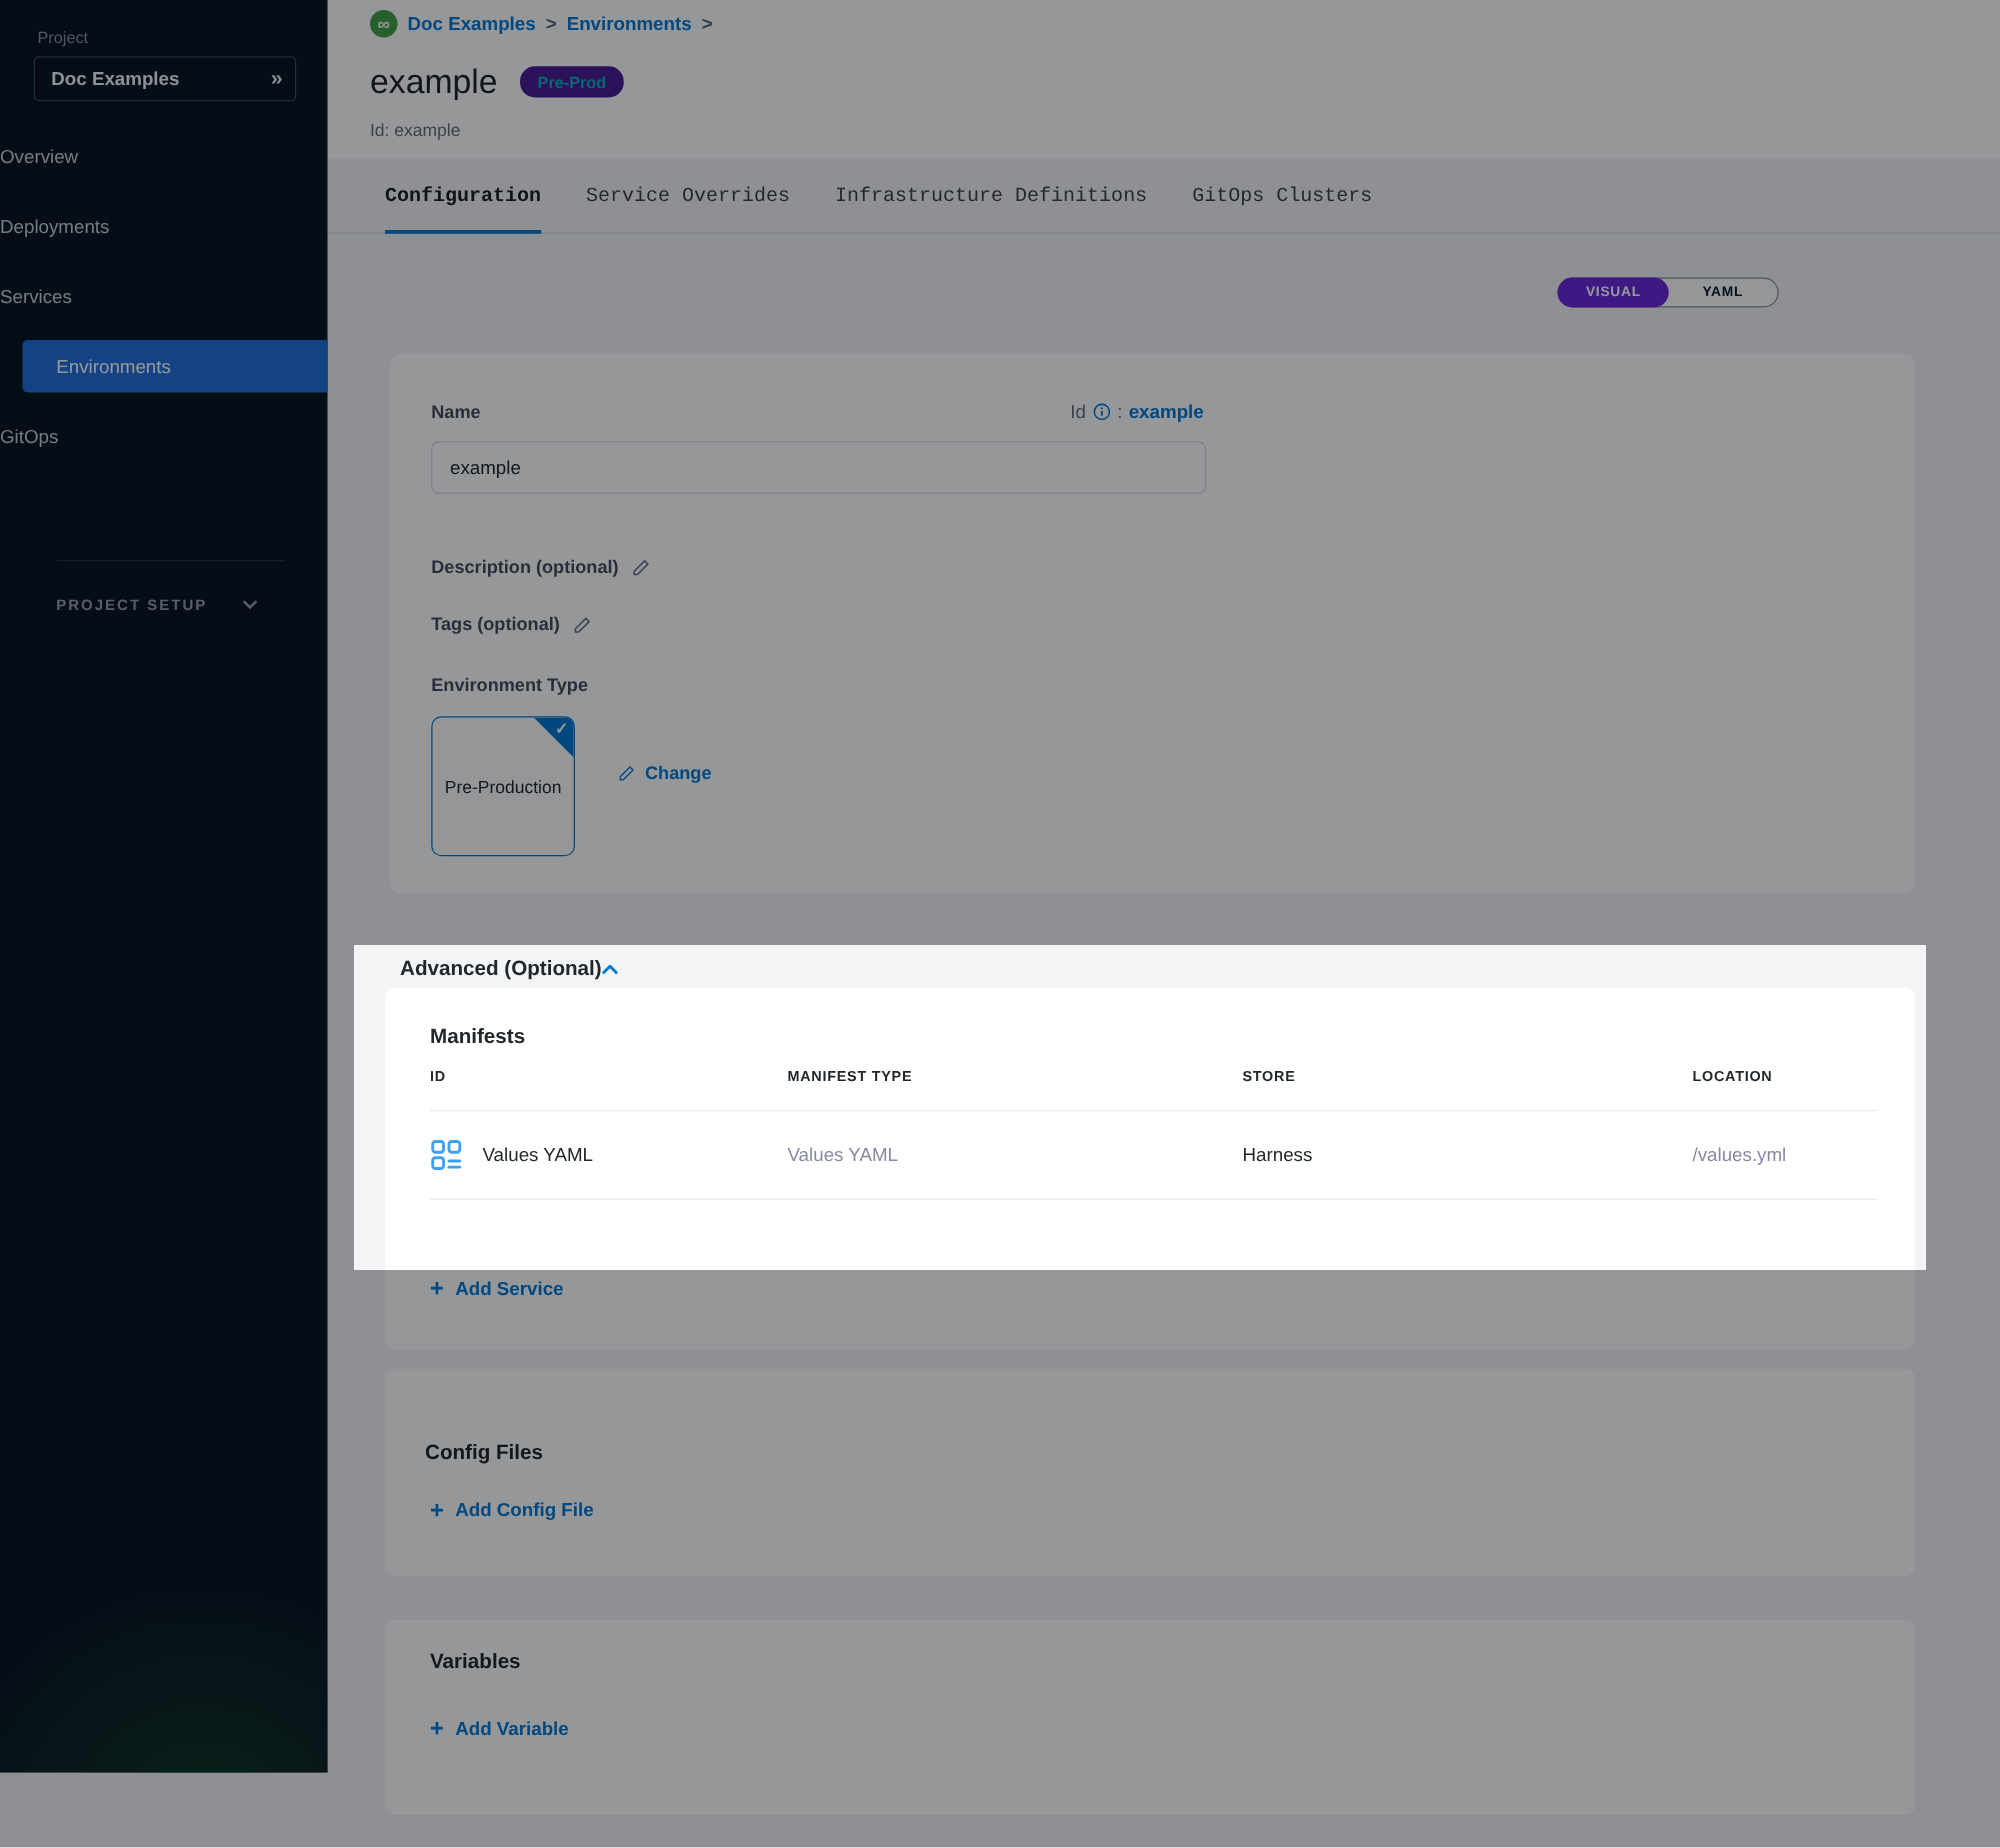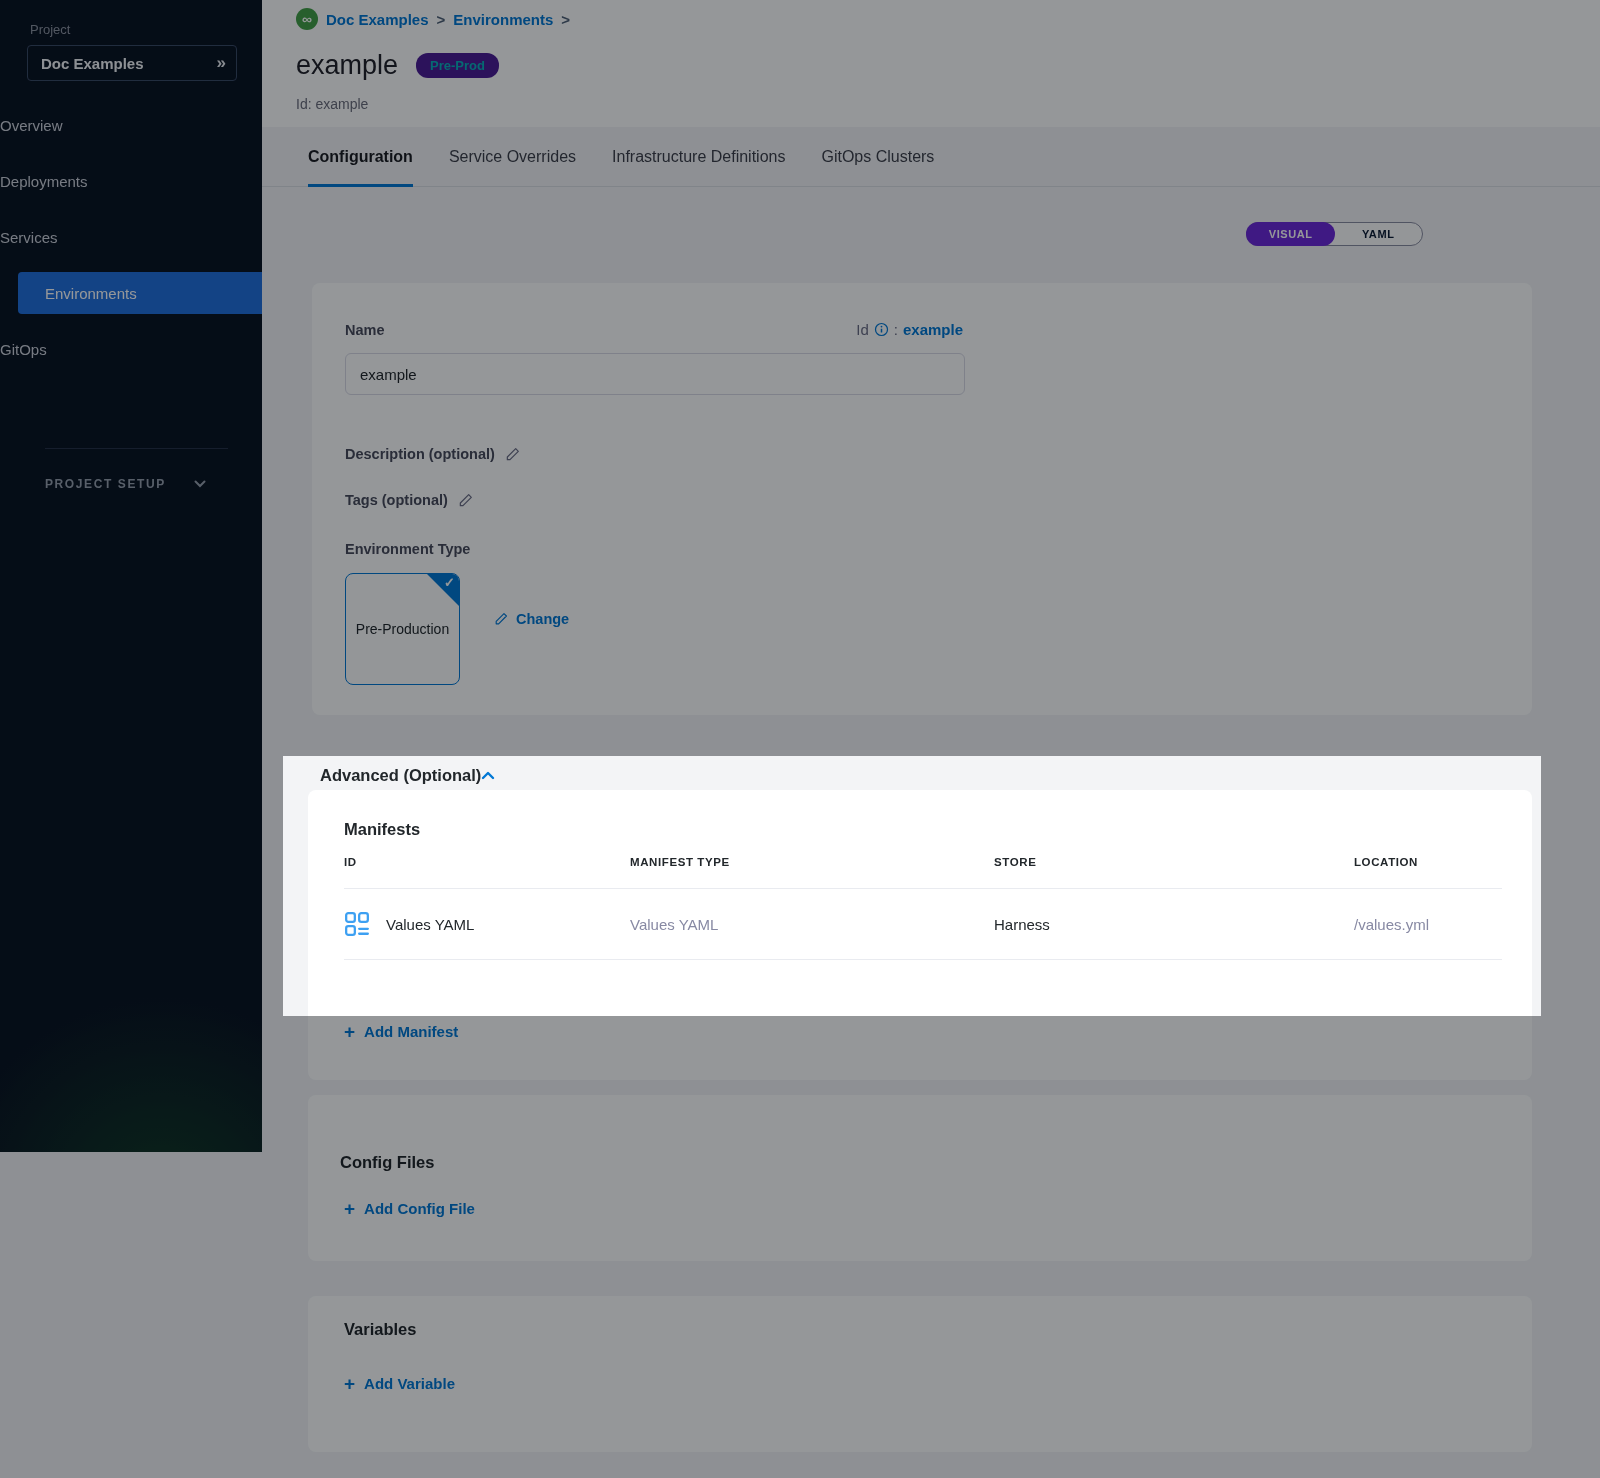--- a/index.html
+++ b/index.html
@@ -1,21 +1,21 @@
 <!DOCTYPE html>
 <html><head>
 <meta charset="utf-8">
 <style>
   * { margin:0; padding:0; box-sizing:border-box; }
   html,body { width:1600px; height:1478px; }
   body { font-family:"Liberation Sans", sans-serif; }
   .app { position:relative; width:1600px; height:1478px; overflow:hidden; background:#f3f4f6; }
 
   
-  .sidebar { position:absolute; left:0; top:0; width:262px; height:1152px;
+  .sidebar { position:absolute; left:0; top:0; width:262px; height:1418px;
     background:#0a1322; z-index:1; }
   .sidebar::after { content:""; position:absolute; left:0; bottom:0; width:100%; height:260px;
     background:radial-gradient(120% 115% at 62% 118%, #123a26 0%, rgba(18,58,38,0) 68%); }
   .proj-label { position:absolute; left:30px; top:22px; font-size:13px; color:#8d93a0; }
   .proj-select { position:absolute; left:27px; top:45px; width:210px; height:36px;
     border:1px solid #3a4a66; border-radius:4px; display:flex; align-items:center;
     padding:0 12px 0 13px; cursor:pointer; }
   .proj-name { font-size:15px; font-weight:bold; color:#f2f4f7; flex:1; }
   .proj-collapse { font-size:17px; color:#e8ebf0; font-weight:bold; letter-spacing:-2px; }
   .nav { position:absolute; left:0; top:97px; width:262px; }
@@ -36,21 +36,21 @@
   .crumb-link { font-size:15px; font-weight:600; color:#0278d5; cursor:pointer; }
   .crumb-sep { font-size:15px; font-weight:600; color:#4f6076; }
   .title-row { position:absolute; left:34px; top:50px; display:flex; align-items:center; gap:18px; }
   .page-title { font-size:27px; font-weight:500; color:#22222a; }
   .env-badge { background:#4c1d95; color:#0ab0bd; font-size:13px; font-weight:bold;
     padding:5px 14px; border-radius:12px; }
   .id-line { position:absolute; left:34px; top:96px; font-size:14px; color:#6b6d7c; }
 
   
   .tabs { position:absolute; left:262px; top:127px; width:1338px; height:60px;
-    display:flex; gap:36px; padding-left:46px; border-bottom:1px solid #dcdee3; }
+    display:flex; gap:36px; padding-left:46px; border-bottom:1px solid #dcdee3;font-family:Liberation Mono, monospace; }
   .tab { font-size:16px; color:#3d3f4a; height:60px; display:flex; align-items:center; cursor:pointer;
     border-bottom:3px solid transparent; padding-top:3px; }
   .tab.active { font-weight:bold; color:#1b1c22; border-bottom:3px solid #0278d5; }
 
   
   .view-toggle { position:absolute; left:1246px; top:222px; width:177px; height:24px;
     border:1px solid #8a8ca1; border-radius:13px; background:#fdfdfe; display:flex; cursor:pointer; }
   .seg { flex:1; display:flex; align-items:center; justify-content:center;
     font-size:11px; font-weight:bold; letter-spacing:0.6px; color:#0b1b33; }
   .seg.active { background:#6d28d9; color:#ffffff; border-radius:13px; margin:-1px; flex:1.02;text-align:center; }
@@ -242,21 +242,21 @@
           <line x1="14" y1="21" x2="22" y2="21"></line>
         </svg>
         <span>Values YAML</span>
       </div>
       <div class="cell-type">Values YAML</div>
       <div class="cell-store">Harness</div>
       <div class="cell-loc">/values.yml</div>
     </div>
     <div class="add-link add-manifest">
       <span class="plus">+</span>
-      <span>Add Manifest</span>
+      <span>Add Service</span>
     </div>
   </section>
 
   <section class="card card-config">
     <div class="section-title config-title">Config Files</div>
     <div class="add-link add-config">
       <span class="plus">+</span>
       <span>Add Config File</span>
     </div>
   </section>

